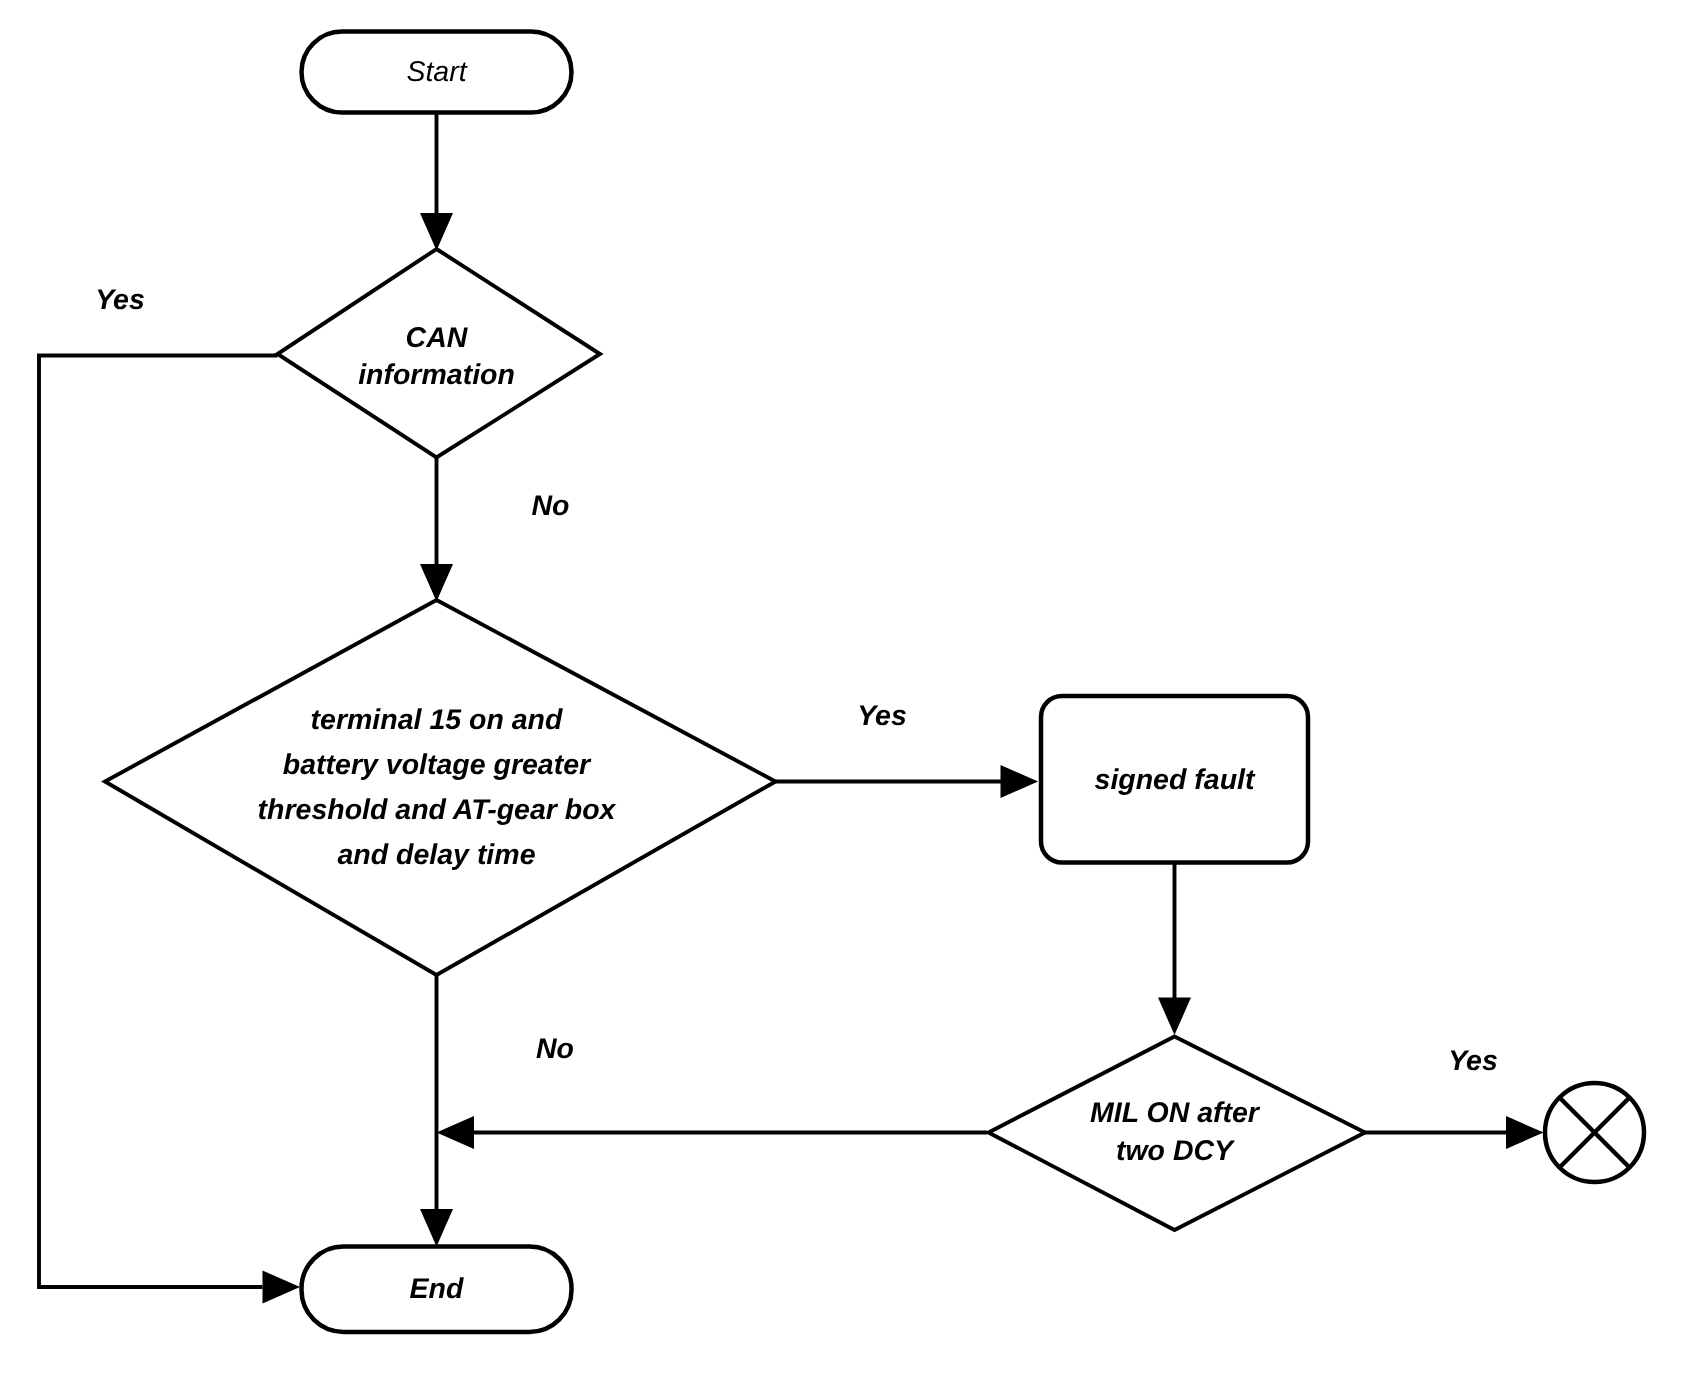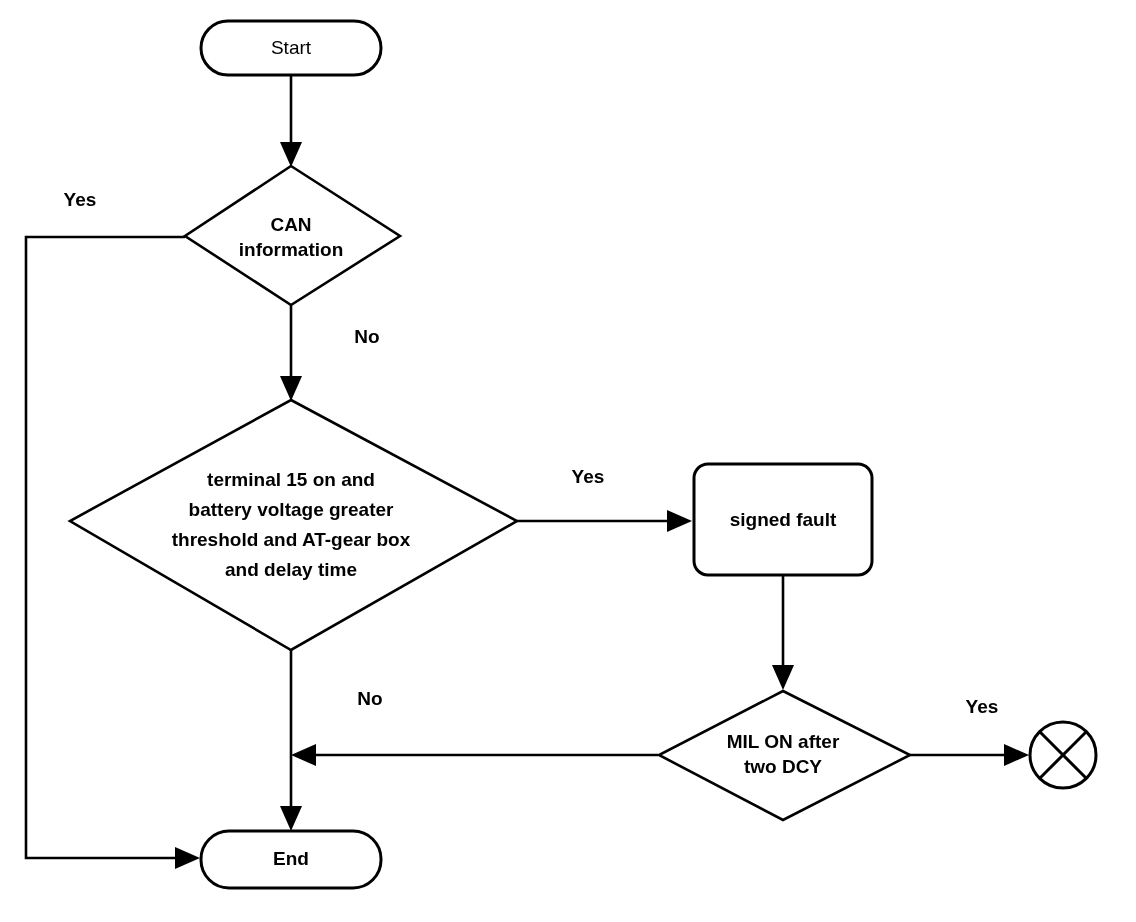--- a/index.html
+++ b/index.html
@@ -11,20 +11,21 @@
     width: 1136px;
     height: 922px;
     font-family: "Liberation Sans", sans-serif;
     overflow: hidden;
   }
   #flowchart-root {
     position: relative;
     width: 1136px;
     height: 922px;
     background: #ffffff;
+    font-style: italic;
   }
   svg#flow-svg {
     display: block;
     width: 1136px;
     height: 922px;
   }
   .shape-outline {
     fill: #ffffff;
     stroke: #000000;
     stroke-width: 3;

